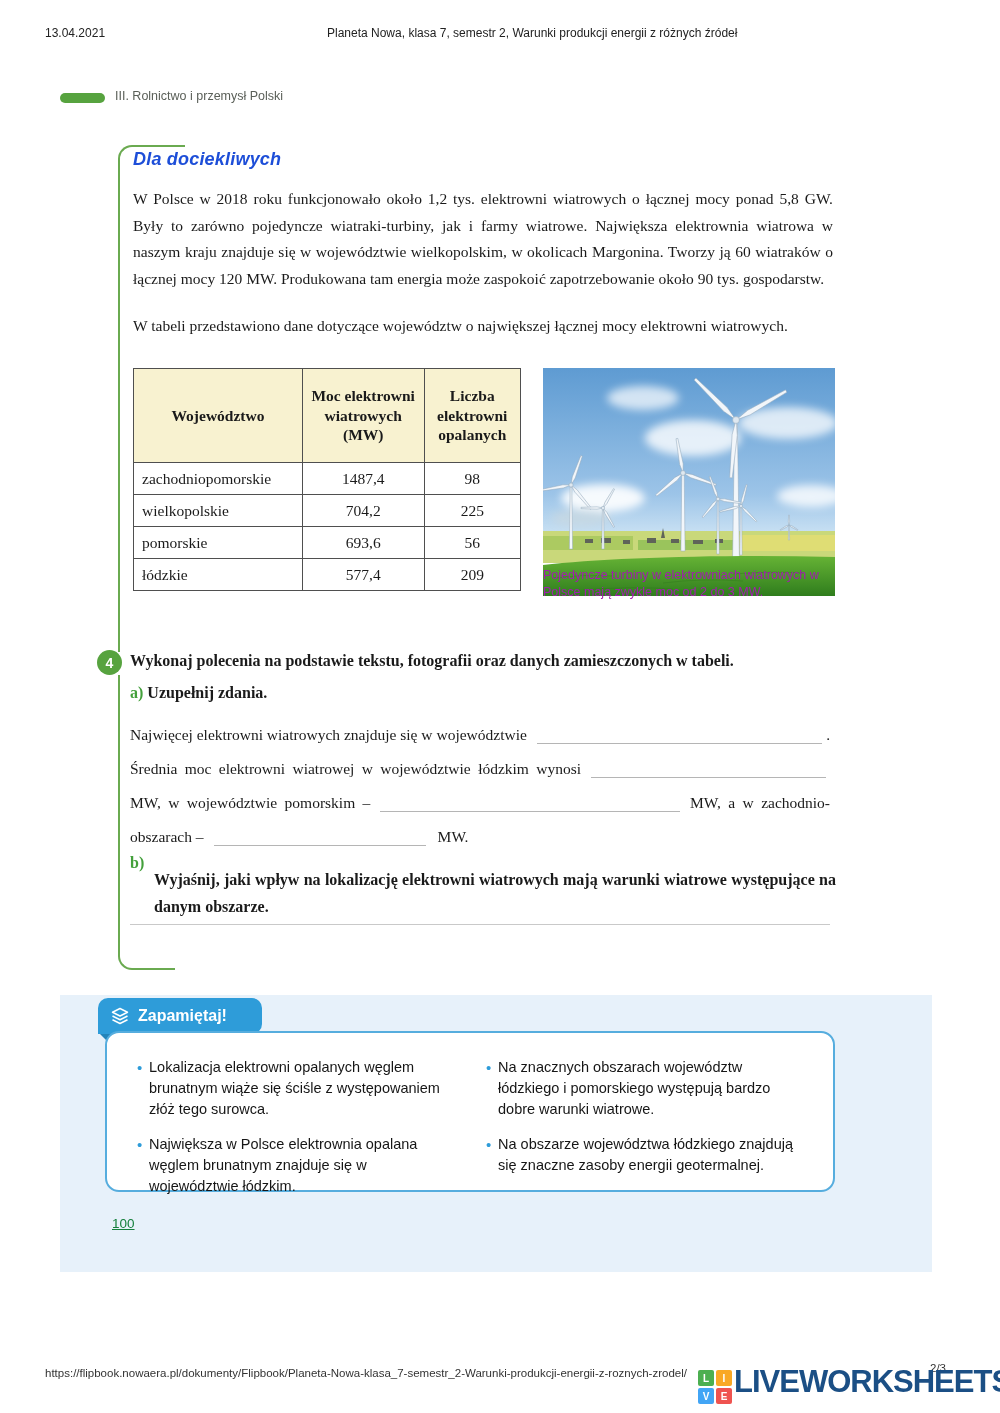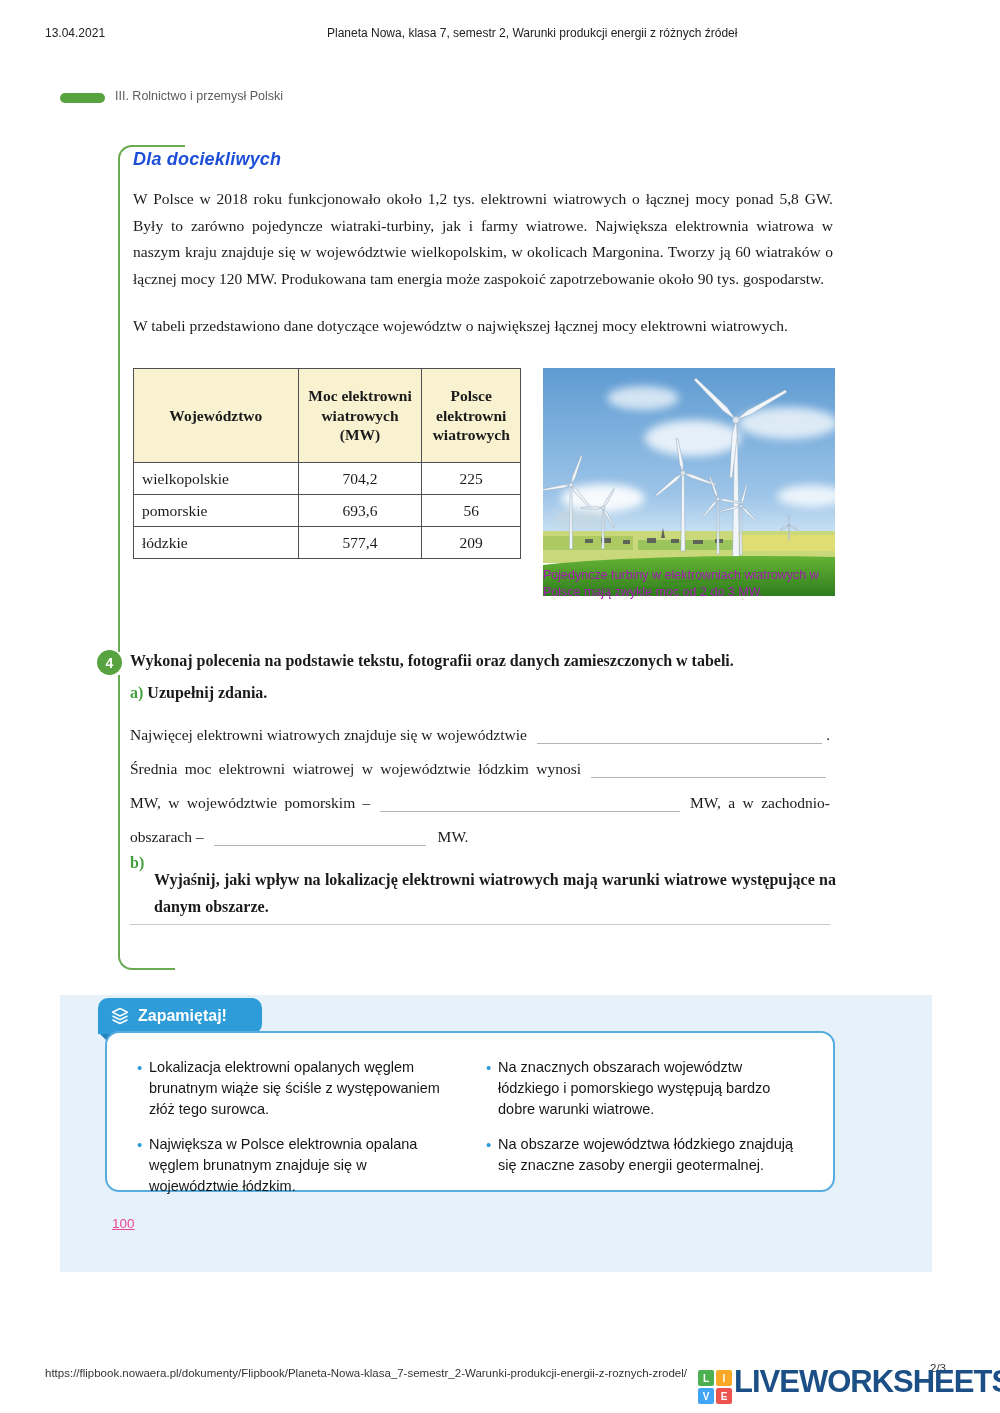--- a/index.html
+++ b/index.html
@@ -100,21 +100,21 @@
   .rem-box {
     left:105px; top:1031px; width:730px; height:161px;
     background:#ffffff; border:2px solid #56adde; border-radius:14px;
     display:flex; gap:28px; padding:24px 26px 16px 30px;
     font:14.5px/21px "Liberation Sans", sans-serif; color:#161616;
   }
   .rem-col { flex:1; display:flex; flex-direction:column; gap:14px; }
   .bullet { display:flex; }
   .bullet .dot { color:#2e9cd9; font-size:15px; width:12px; flex:none; line-height:21px; }
 
-  .page-number { left:112px; top:1216px; font:13.5px "Liberation Sans", sans-serif; color:#ec4899;text-decoration:underline; }
+  .page-number { left:112px; top:1216px; font:13.5px "Liberation Sans", sans-serif; color:#15803d;text-decoration:underline; }
 
   
   .footer-url { left:45px; top:1367px; font:11.5px "Liberation Sans", sans-serif; color:#333; }
   .footer-page { left:930px; top:1362px; font:11.5px "Liberation Sans", sans-serif; color:#333; }
   .lw-logo { left:698px; top:1364px; display:flex; align-items:flex-start; }
   .lw-grid { display:grid; grid-template-columns:16px 16px; grid-template-rows:16px 16px; gap:2px; margin-top:6px; }
   .lw-cell {
     display:flex; align-items:center; justify-content:center;
     color:#fff; font:bold 10px "Liberation Sans", sans-serif; border-radius:2px;
   }
@@ -139,24 +139,29 @@
 
 <div class="abs curious-heading">Dla dociekliwych</div>
 <div class="abs curious-p1">W Polsce w 2018 roku funkcjonowało około 1,2 tys. elektrowni wiatrowych o łącznej mocy ponad 5,8 GW. Były to zarówno pojedyncze wiatraki-turbiny, jak i farmy wiatrowe. Największa elektrownia wiatrowa w naszym kraju znajduje się w województwie wielkopolskim, w okolicach Margonina. Tworzy ją 60 wiatraków o łącznej mocy 120 MW. Produkowana tam energia może zaspokoić zapotrzebowanie około 90 tys. gospodarstw.</div>
 <div class="abs curious-p2">W tabeli przedstawiono dane dotyczące województw o największej łącznej mocy elektrowni wiatrowych.</div>
 
 <table class="abs data-table">
   <thead>
     <tr>
       <th class="col-w">Województwo</th>
       <th class="col-m">Moc elektrowni wiatrowych (MW)</th>
-      <th class="col-l">Polsce elektrowni wiatrowych</th>
+      <th class="col-l">Liczba elektrowni opalanych</th>
     </tr>
   </thead>
   <tbody>
+    <tr>
+      <td>zachodniopomorskie</td>
+      <td class="c">1487,4</td>
+      <td class="c">98</td>
+    </tr>
     <tr>
       <td>wielkopolskie</td>
       <td class="c">704,2</td>
       <td class="c">225</td>
     </tr>
     <tr>
       <td>pomorskie</td>
       <td class="c">693,6</td>
       <td class="c">56</td>
     </tr>

